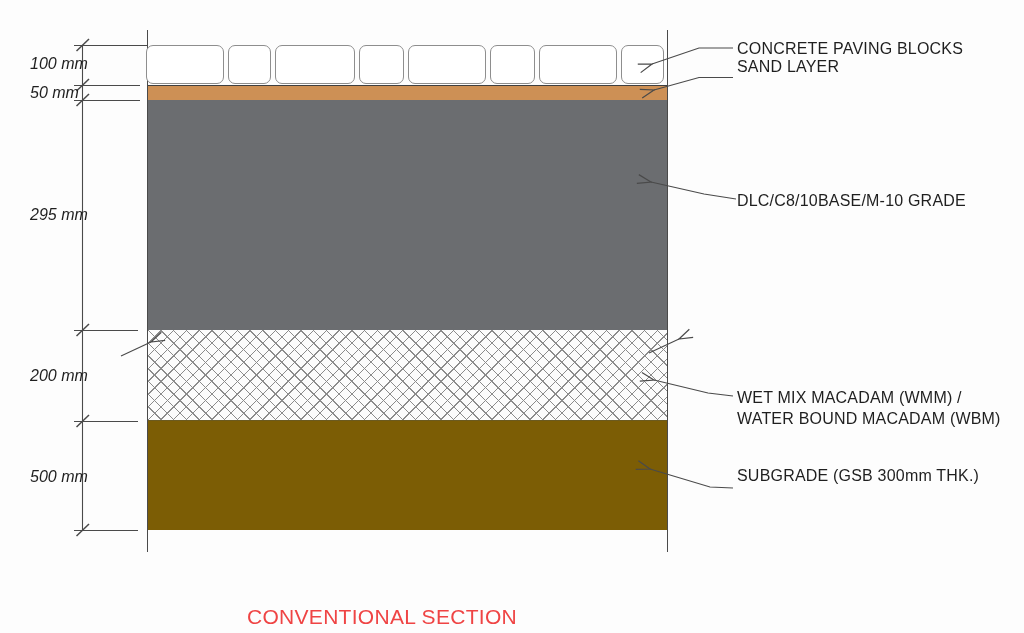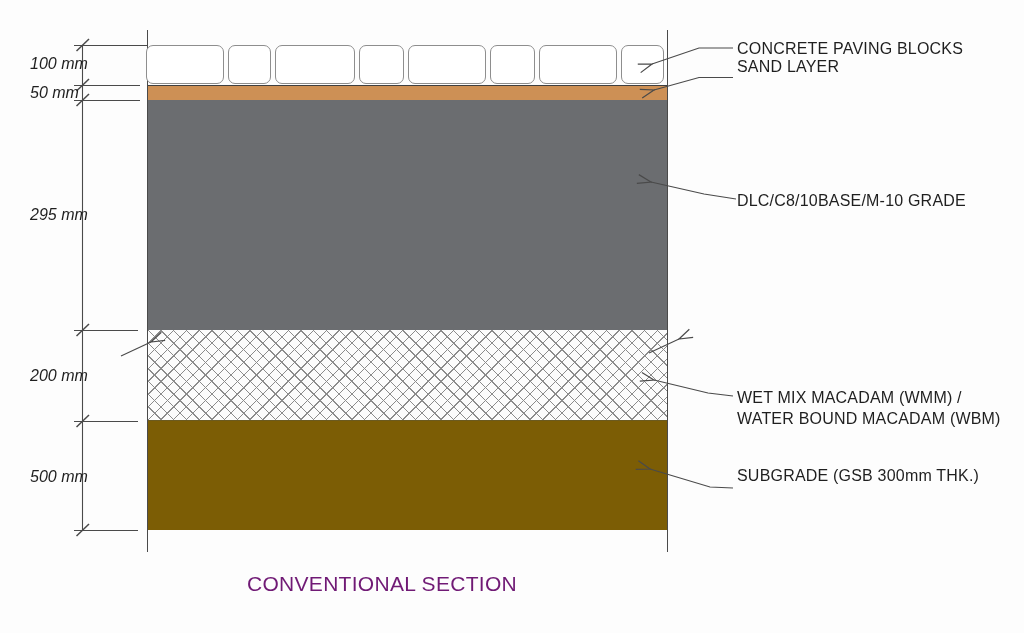--- a/index.html
+++ b/index.html
@@ -24,22 +24,22 @@
       repeating-linear-gradient(45deg,  #8c8c8c 0 1px, transparent 1px 9px),
       repeating-linear-gradient(135deg, #8c8c8c 0 1px, transparent 1px 9px);
     border-bottom:1px solid #6b5a20; }
   .subgrade { top:421px; height:109px; background:#7c5d05; }
 
   
   .dim-label { position:absolute; left:30px; width:106px; text-align:left;
                font-size:16px; line-height:18px; white-space:nowrap;font-style:italic; }
   .ann-label { position:absolute; left:737px; font-size:16px; line-height:21px;
                white-space:nowrap; letter-spacing:0.2px; }
-  .title { position:absolute; left:232px; width:300px; top:572px; text-align:center;
-           font-size:21px; letter-spacing:0.3px; color:#701a75; white-space:nowrap; }
+  .title { position:absolute; left:232px; width:300px; top:605px; text-align:center;
+           font-size:21px; letter-spacing:0.3px; color:#ef4444; white-space:nowrap; }
 
   svg.overlay { position:absolute; left:0; top:0; pointer-events:none; }
 </style>
 </head>
 <body>
 
 <div class="canvas">
 
   <div class="vborder" style="left:147px;"></div>
   <div class="vborder" style="left:666.5px;"></div>

